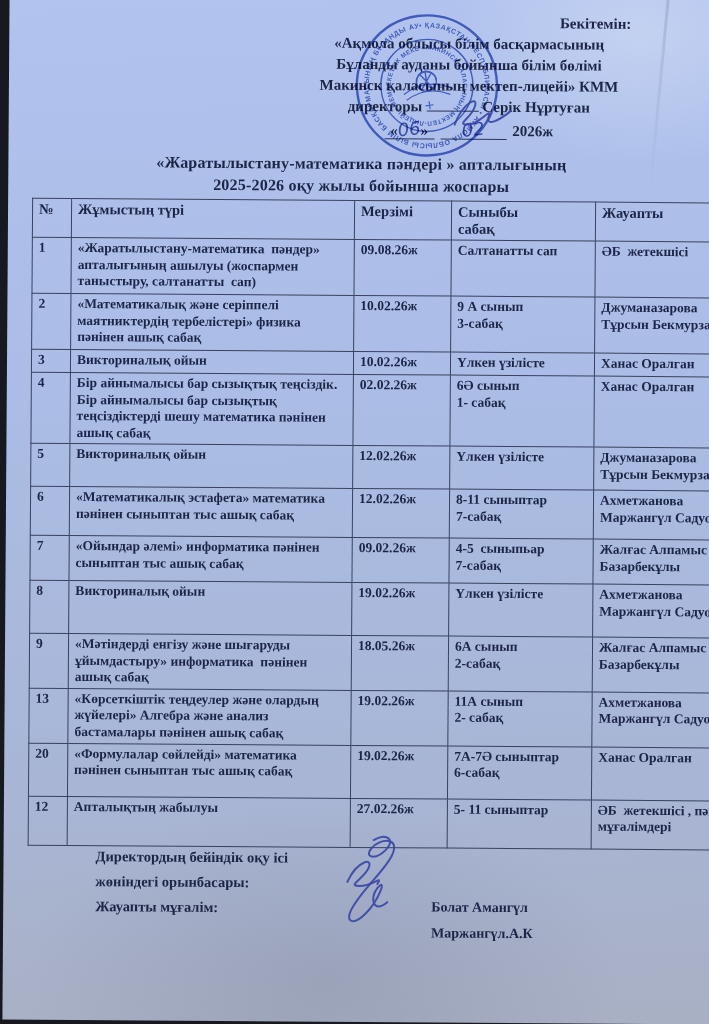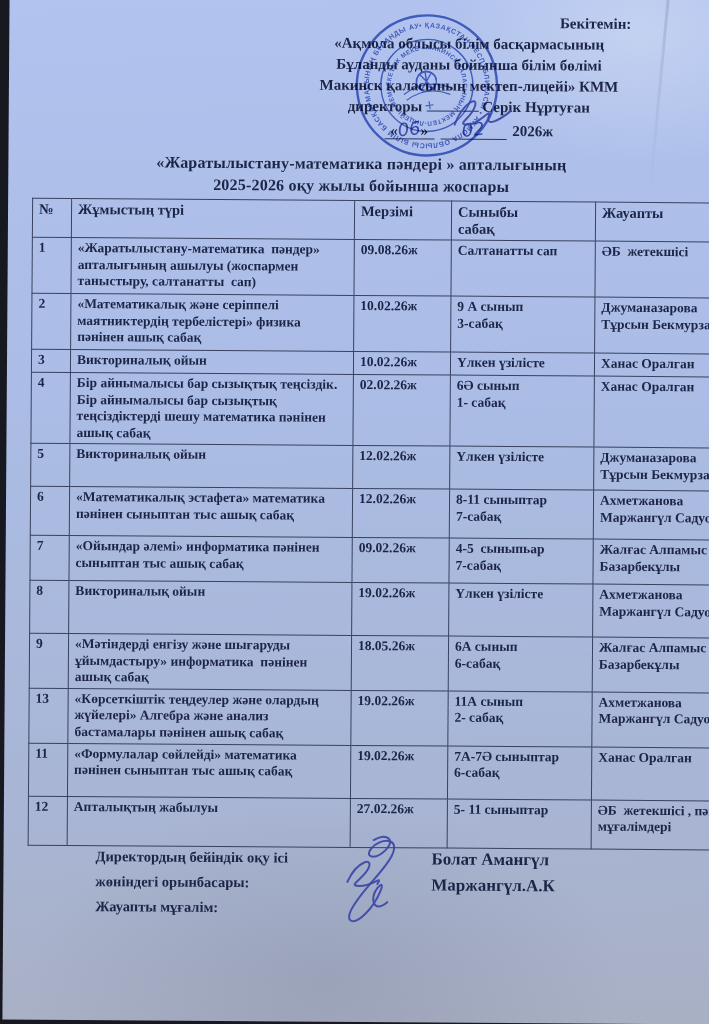--- a/index.html
+++ b/index.html
@@ -57,21 +57,21 @@
   .plan-table tbody tr:nth-child(5){height:43px;}
   .plan-table tbody tr:nth-child(6){height:49px;}
   .plan-table tbody tr:nth-child(7){height:45px;}
   .plan-table tbody tr:nth-child(8){height:53px;}
   .plan-table tbody tr:nth-child(9){height:45px;}
   .plan-table tbody tr:nth-child(10){height:55px;}
   .plan-table tbody tr:nth-child(11){height:53px;}
   .plan-table tbody tr:nth-child(12){height:49px;}
   
   .footer-left{position:absolute;top:856px;left:92px;font-size:14.5px;line-height:25px;}
-  .footer-names{position:absolute;top:856px;left:428px;font-size:17px;line-height:26px;}
+  .footer-names{position:absolute;top:904px;left:428px;font-size:14px;line-height:26px;}
   .footer-sig{position:absolute;left:314px;top:840px;width:110px;height:105px;}
   .dir-sig{position:absolute;left:440px;top:100px;width:70px;height:44px;}
   .sigstroke{fill:none;stroke:#3845a5;stroke-width:2;stroke-linecap:round;opacity:0.9;}
 </style>
 </head>
 <body>
 
 <div class="photo">
   <div class="paper">
     <div class="crease"></div>
@@ -202,37 +202,37 @@
         <td>Ахметжанова
 Маржангүл Садуовна</td>
       </tr>
           <tr>
         <td>9</td>
         <td>«Мәтіндерді енгізу және шығаруды
 ұйымдастыру» информатика  пәнінен
 ашық сабақ</td>
         <td>18.05.26ж</td>
         <td>6А сынып
-6-сабақ</td>
+2-сабақ</td>
         <td>Жалғас Алпамыс
 Базарбекұлы</td>
       </tr>
           <tr>
         <td>13</td>
         <td>«Көрсеткіштік теңдеулер және олардың
 жүйелері» Алгебра және анализ
 бастамалары пәнінен ашық сабақ</td>
         <td>19.02.26ж</td>
         <td>11А сынып
 2- сабақ</td>
         <td>Ахметжанова
 Маржангүл Садуовна</td>
       </tr>
           <tr>
-        <td>11</td>
+        <td>20</td>
         <td>«Формулалар сөйлейді» математика
 пәнінен сыныптан тыс ашық сабақ</td>
         <td>19.02.26ж</td>
         <td>7А-7Ә сыныптар
 6-сабақ</td>
         <td>Ханас Оралган</td>
       </tr>
           <tr>
         <td>12</td>
         <td>Апталықтың жабылуы</td>

